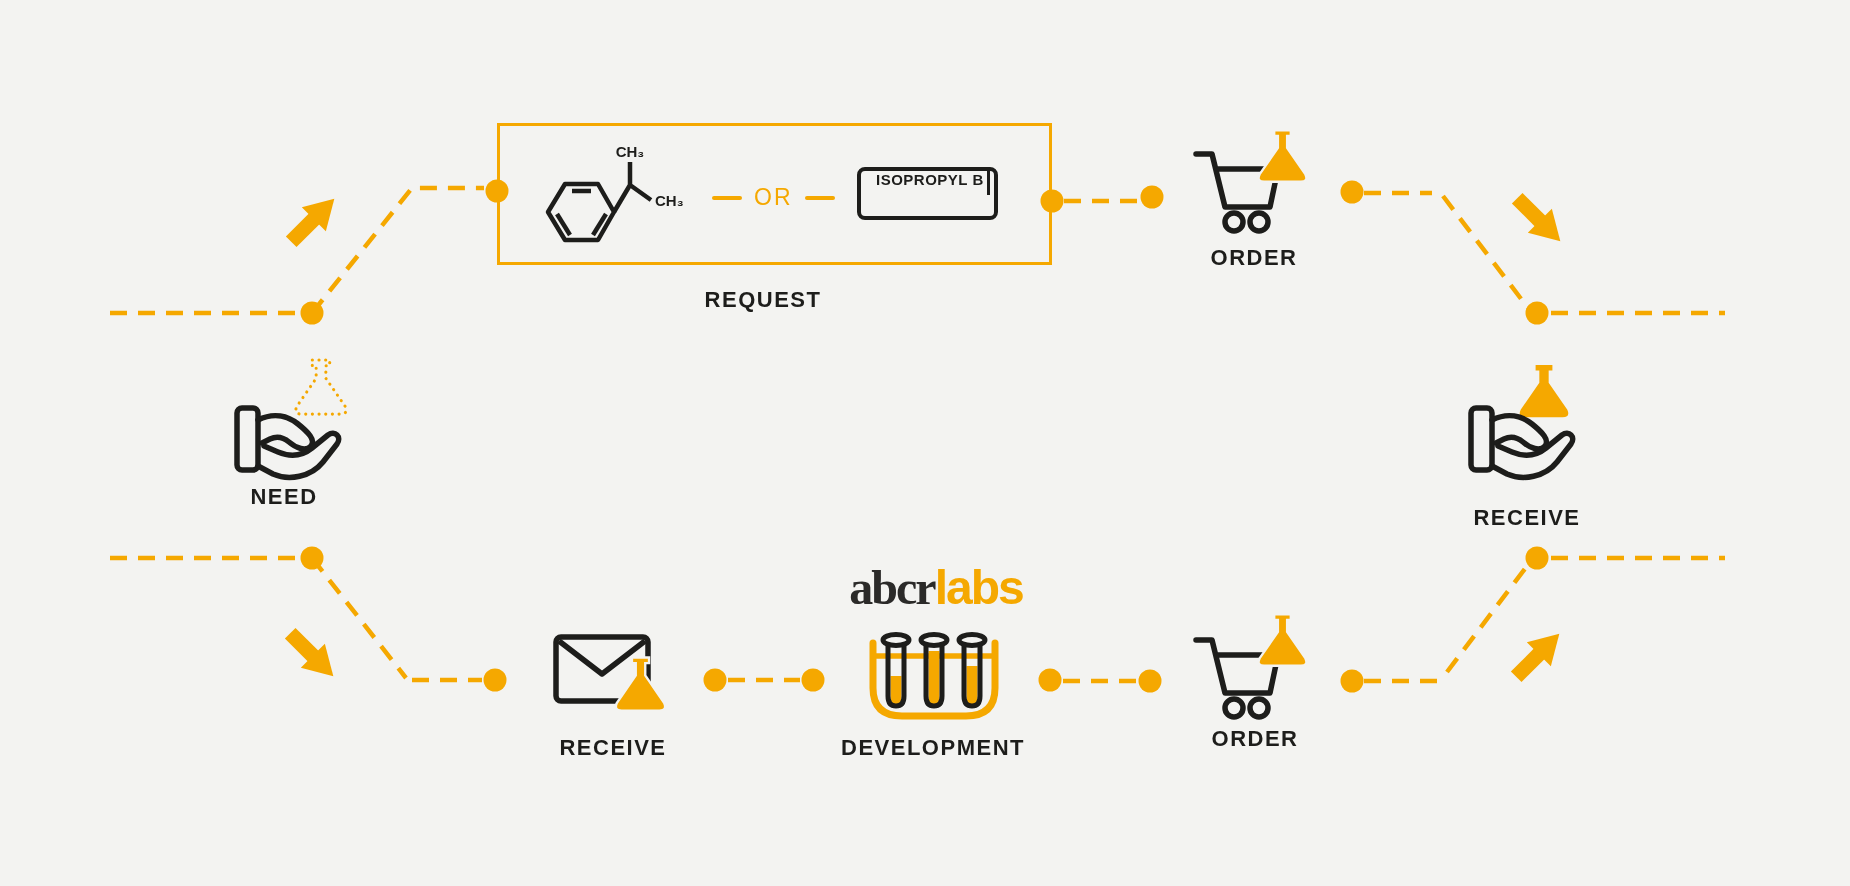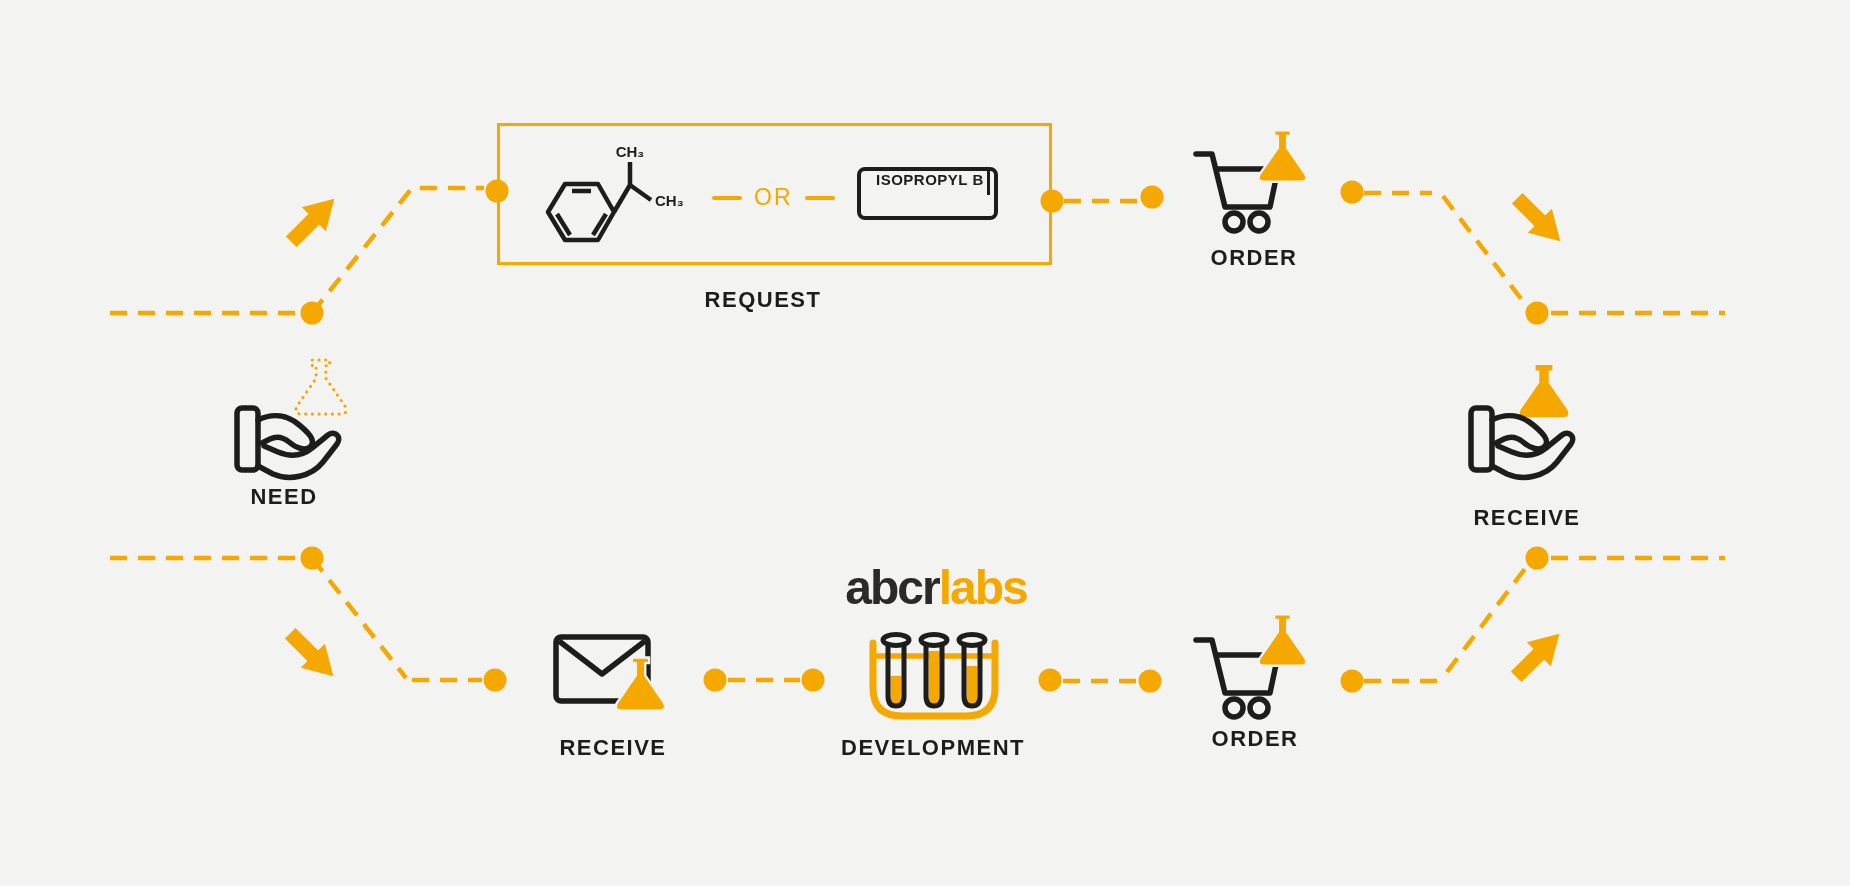--- a/index.html
+++ b/index.html
@@ -14,21 +14,21 @@
   .or-group{position:absolute;left:712px;top:184px;display:flex;align-items:center;gap:12px;
     color:var(--accent,#f5a800);font-weight:normal;font-size:23px;letter-spacing:2px;}
   .or-dash{width:30px;height:4px;background:var(--accent,#f5a800);border-radius:2px;}
   .query-input{position:absolute;left:857px;top:167px;width:141px;height:53px;
     border:4px solid var(--ink,#1d1d1b);border-radius:8px;box-sizing:border-box;
     display:flex;padding-left:15px;background:var(--bg,#f3f3f1);
     font-size:15px;font-weight:bold;letter-spacing:0.5px;color:var(--ink,#1d1d1b);white-space:nowrap;}
   .caret{width:3px;height:24px;background:var(--ink,#1d1d1b);margin-left:3px;}
   .logo{position:absolute;left:936px;top:560px;transform:translateX(-50%);
     font-size:48px;font-weight:bold;letter-spacing:-2px;white-space:nowrap;}
-  .logo-dark{color:var(--logo-dark,#2b2a29);}
+  .logo-dark{color:var(--logo-dark,#2b2a29);font-family:Liberation Serif, serif;}
   .logo-accent{color:var(--accent,#f5a800);margin-top:28px;}
   svg{display:block;}
 </style>
 </head>
 <body>
 
 <div class="canvas">
 
   <svg width="0" height="0" style="position:absolute" aria-hidden="true">
     <defs>

